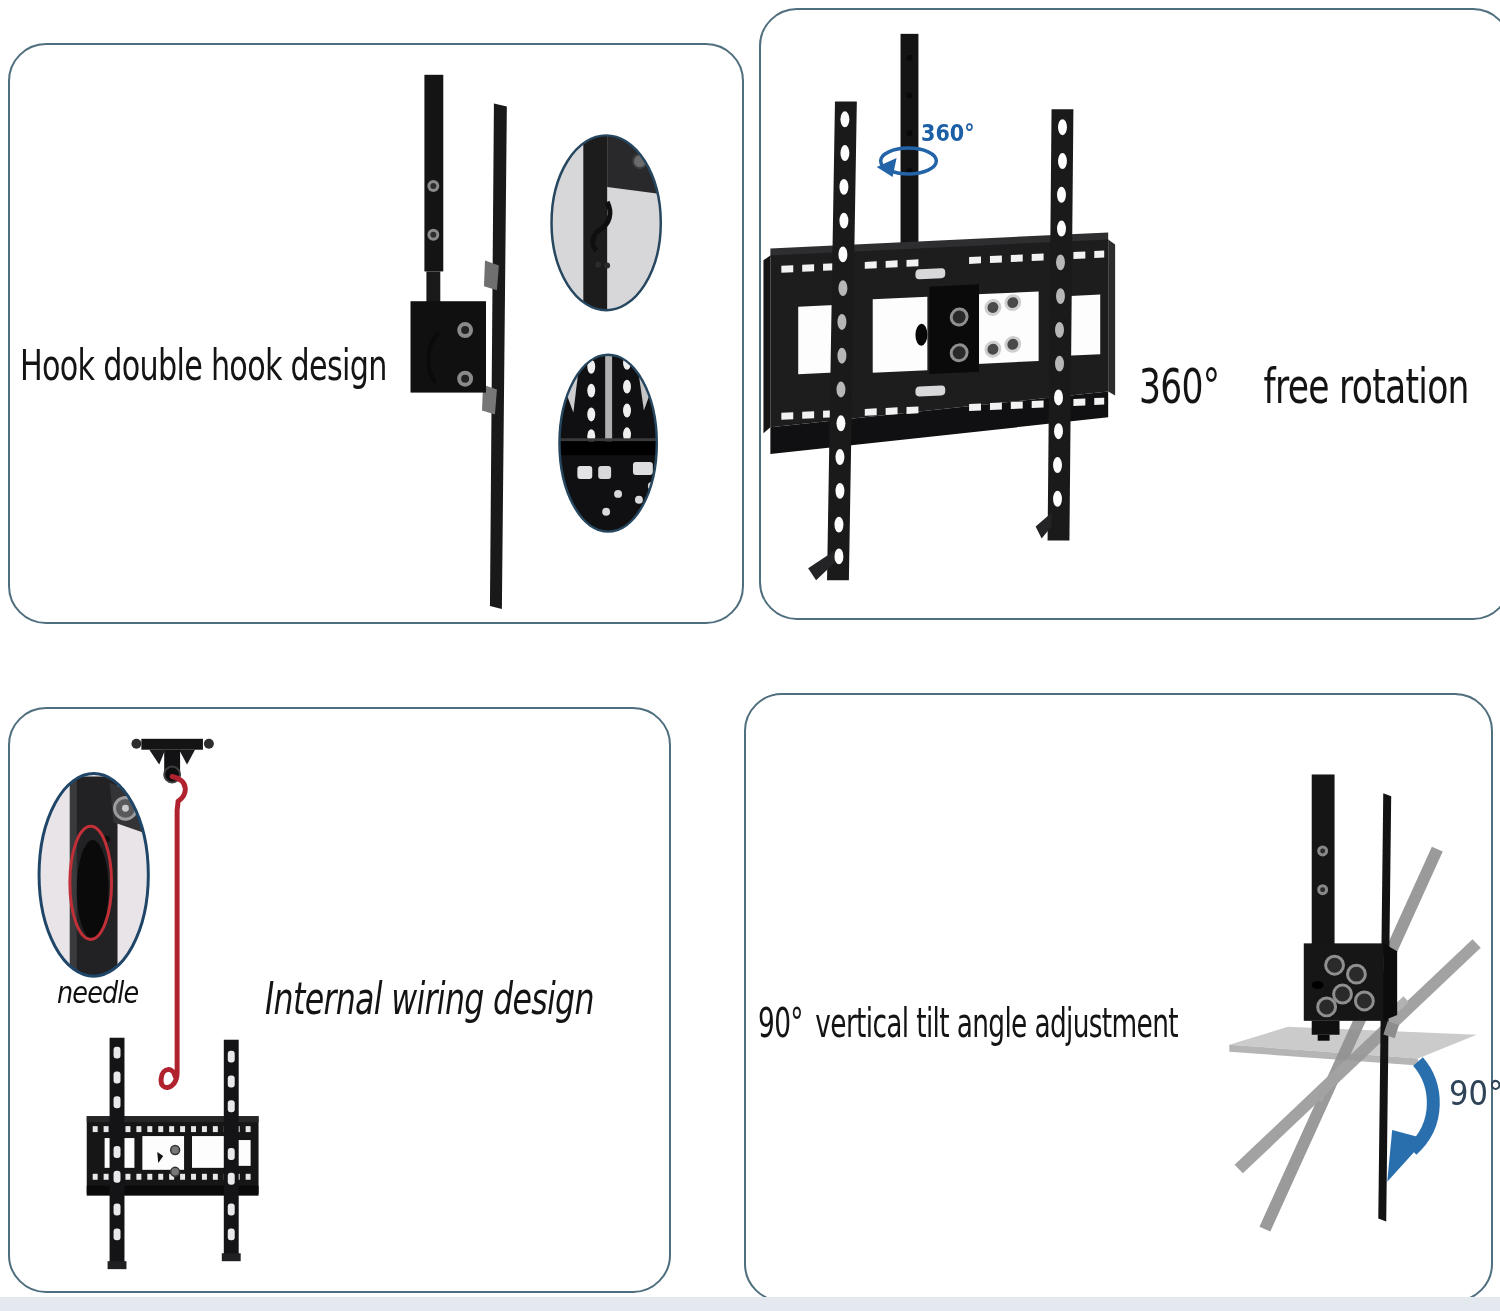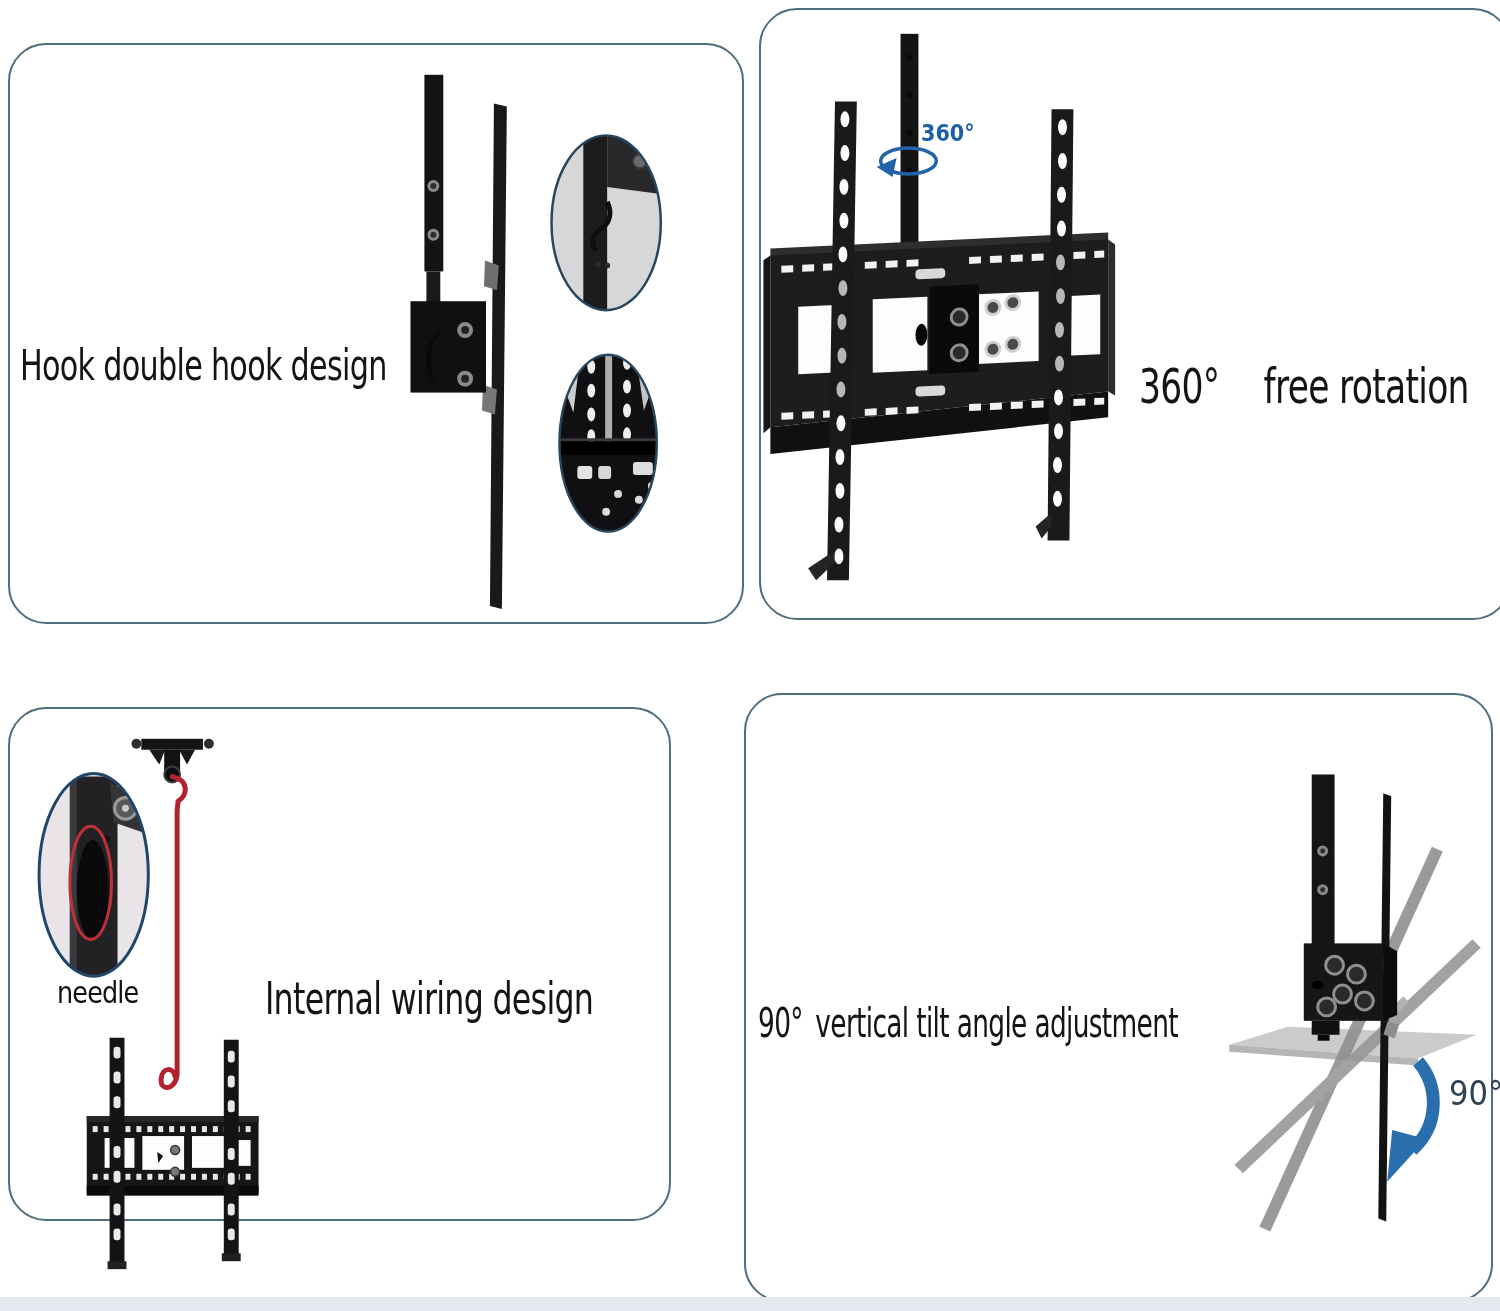--- a/index.html
+++ b/index.html
@@ -205,21 +205,21 @@
         <ellipse cx="299" cy="390" rx="4.5" ry="8" fill="#fdfdfd"></ellipse>
           <ellipse cx="299" cy="424" rx="4.5" ry="8" fill="#fdfdfd"></ellipse>
         <ellipse cx="298" cy="458" rx="4.5" ry="8" fill="#fdfdfd"></ellipse>
           <ellipse cx="298" cy="492" rx="4.5" ry="8" fill="#fdfdfd"></ellipse>
       </g>
     </svg>
     <div class="lbl lbl-360">360°</div>
     <div class="caption cap-rot">360°　 free rotation</div>
   </div>
 
-  <div class="panel" style="left:8px;top:707px;width:663px;height:514px;">
+  <div class="panel" style="left:8px;top:707px;width:663px;height:586px;font-style:italic;">
     <svg width="659" height="582" viewBox="0 0 663 586">
 
       <g>
         <rect x="132" y="30" width="62" height="11" fill="#141414"></rect>
         <circle cx="127" cy="35" r="5" fill="#2e2e30"></circle>
           <circle cx="200" cy="35" r="5" fill="#2e2e30"></circle>
         <polygon points="140,41 156,41 150,56" fill="#1a1a1c"></polygon>
         <polygon points="170,41 186,41 178,56" fill="#1a1a1c"></polygon>
         <rect x="155" y="41" width="16" height="22" fill="#121214"></rect>
         <circle cx="163" cy="66" r="8" fill="#0d0d0f" stroke="#3f3f41" stroke-width="2"></circle>

